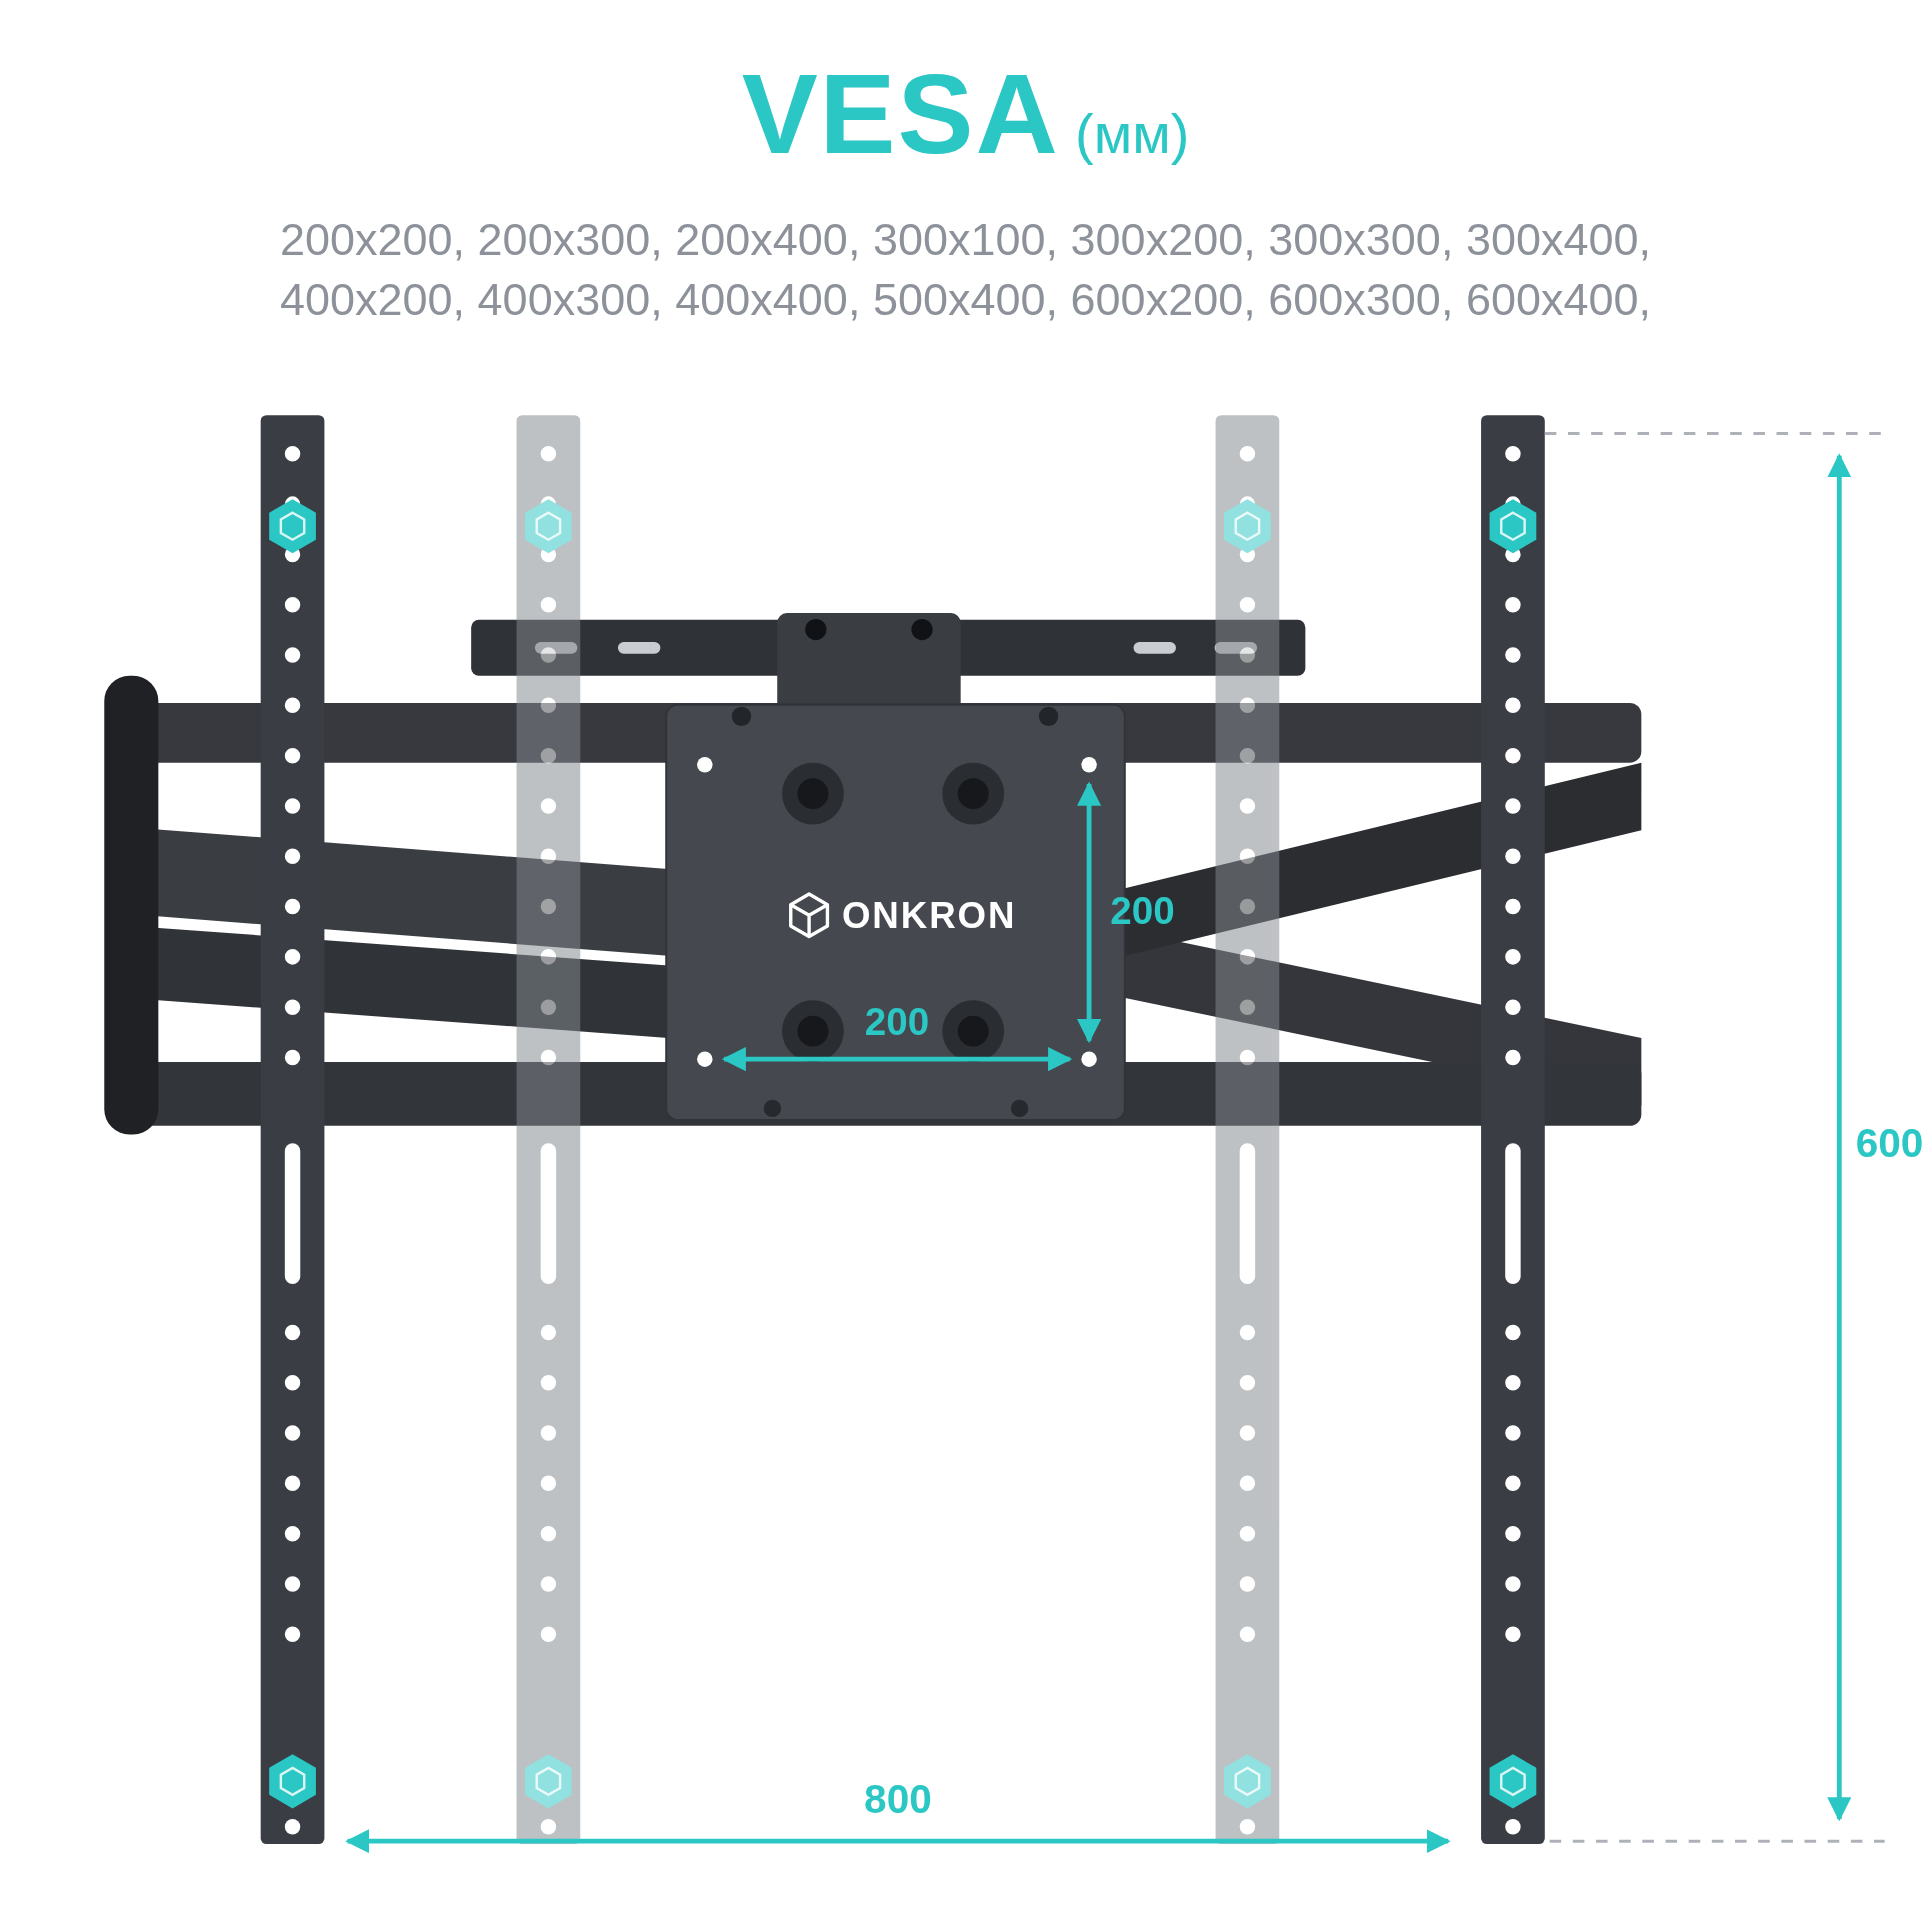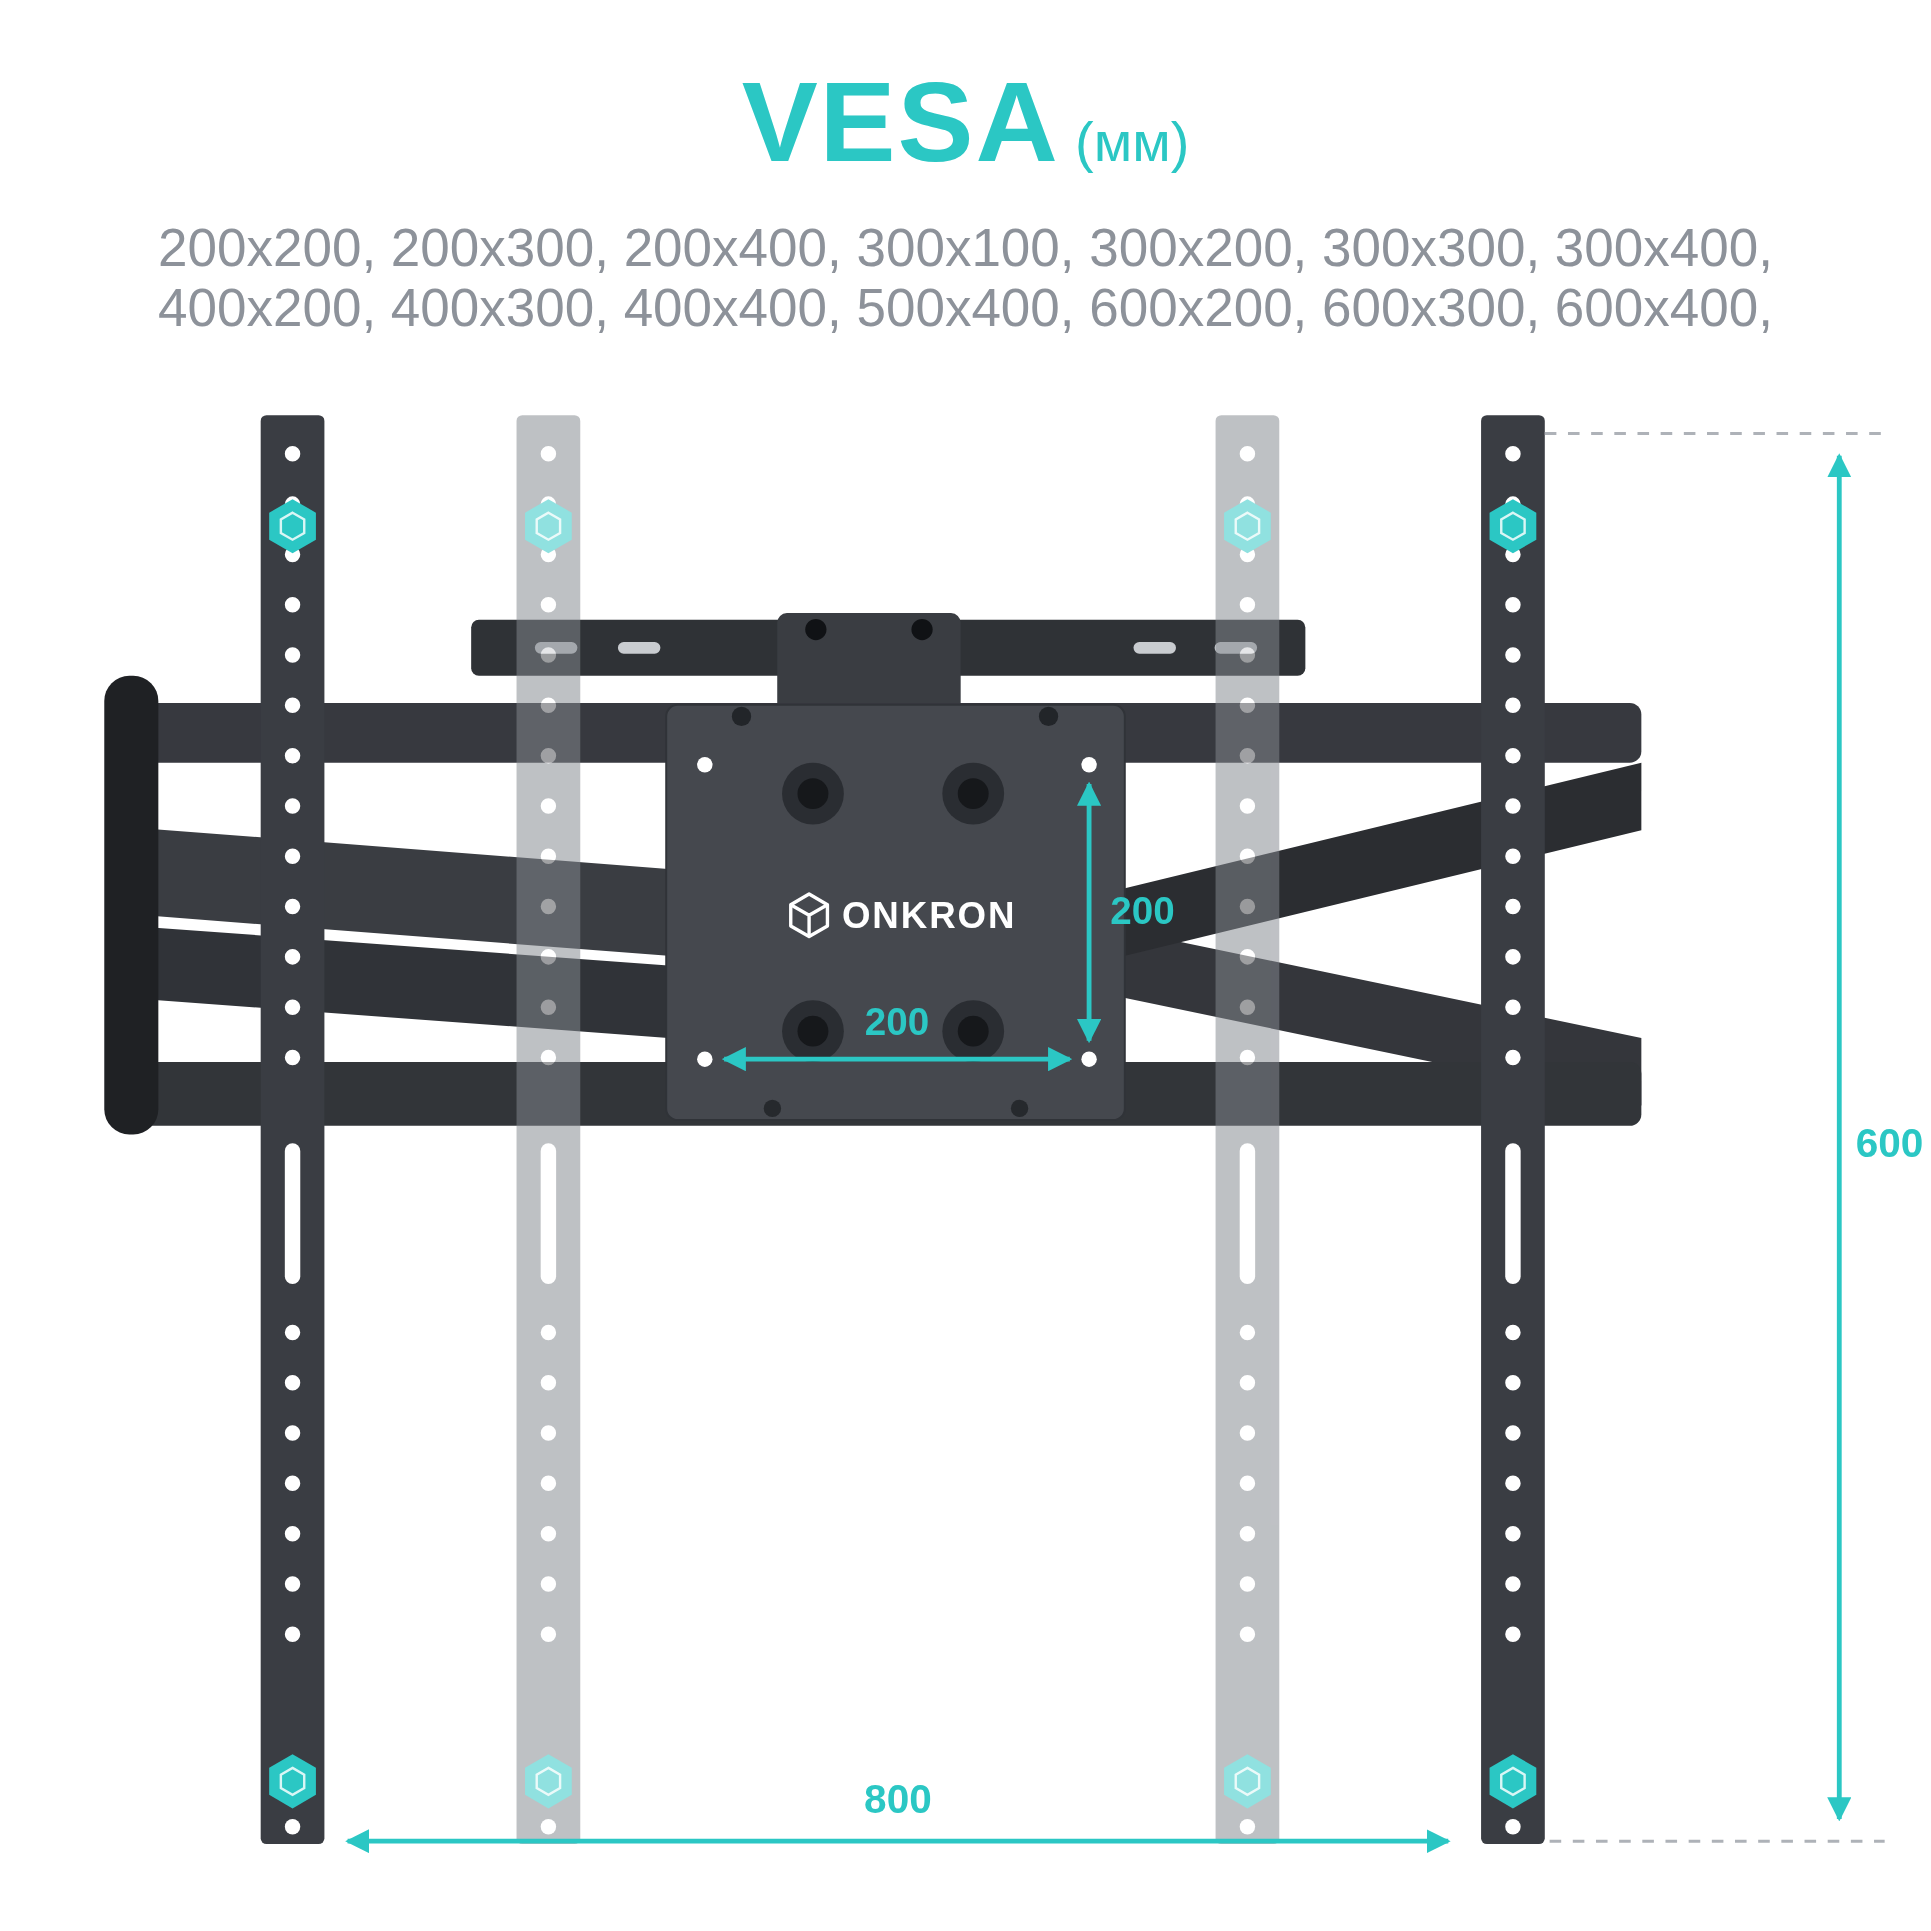--- a/index.html
+++ b/index.html
@@ -1,22 +1,22 @@
 <!DOCTYPE html>
 <html style="--accent: #2bc7c4; --metal_dark: #3a3d43; --metal_ghost: #84898f; --text_gray: #8d929a;"><head>
 <meta charset="utf-8">
 <style>
   html,body{margin:0;padding:0;background:#fff;}
   .page{position:relative;width:1931px;height:1931px;background:#fff;overflow:hidden;
         font-family:"Liberation Sans",sans-serif;}
   .header{position:relative;z-index:2;text-align:center;padding-top:53px;}
-  .title-line{margin:12px;line-height:1;}
+  .title-line{margin:4px;line-height:1;}
   .title{color:var(--accent);font-size:114px;font-weight:700;letter-spacing:1.9px;}
   .unit{color:var(--accent);font-size:56px;font-weight:500;margin-left:15.4px;}
-  .sizes{color:var(--text_gray);font-size:53px;line-height:60px;font-weight:500;margin-top:39px;}
+  .sizes{color:var(--text_gray);font-size:45px;line-height:60px;font-weight:500;margin-top:39px;}
   .diagram{position:absolute;left:0;top:0;z-index:1;}
   .rail-solid{fill:var(--metal_dark);color:var(--accent);}
   .rail-ghost{fill:var(--metal_ghost);color:var(--accent);opacity:.52;}
   .dim{stroke:var(--accent);stroke-width:5;fill:none;}
   .dashed{stroke:#aeb2b8;stroke-width:3;stroke-dasharray:12 12;fill:none;}
   .arrhead{fill:var(--accent);}
   .dim-label{font-family:"Liberation Sans",sans-serif;font-weight:700;font-size:42px;fill:var(--accent);}
   .dim-label-sm{font-family:"Liberation Sans",sans-serif;font-weight:700;font-size:40px;fill:var(--accent);}
   .logo-text{font-family:"Liberation Sans",sans-serif;font-weight:700;font-size:38px;fill:#ffffff;letter-spacing:2px;}
 </style>

